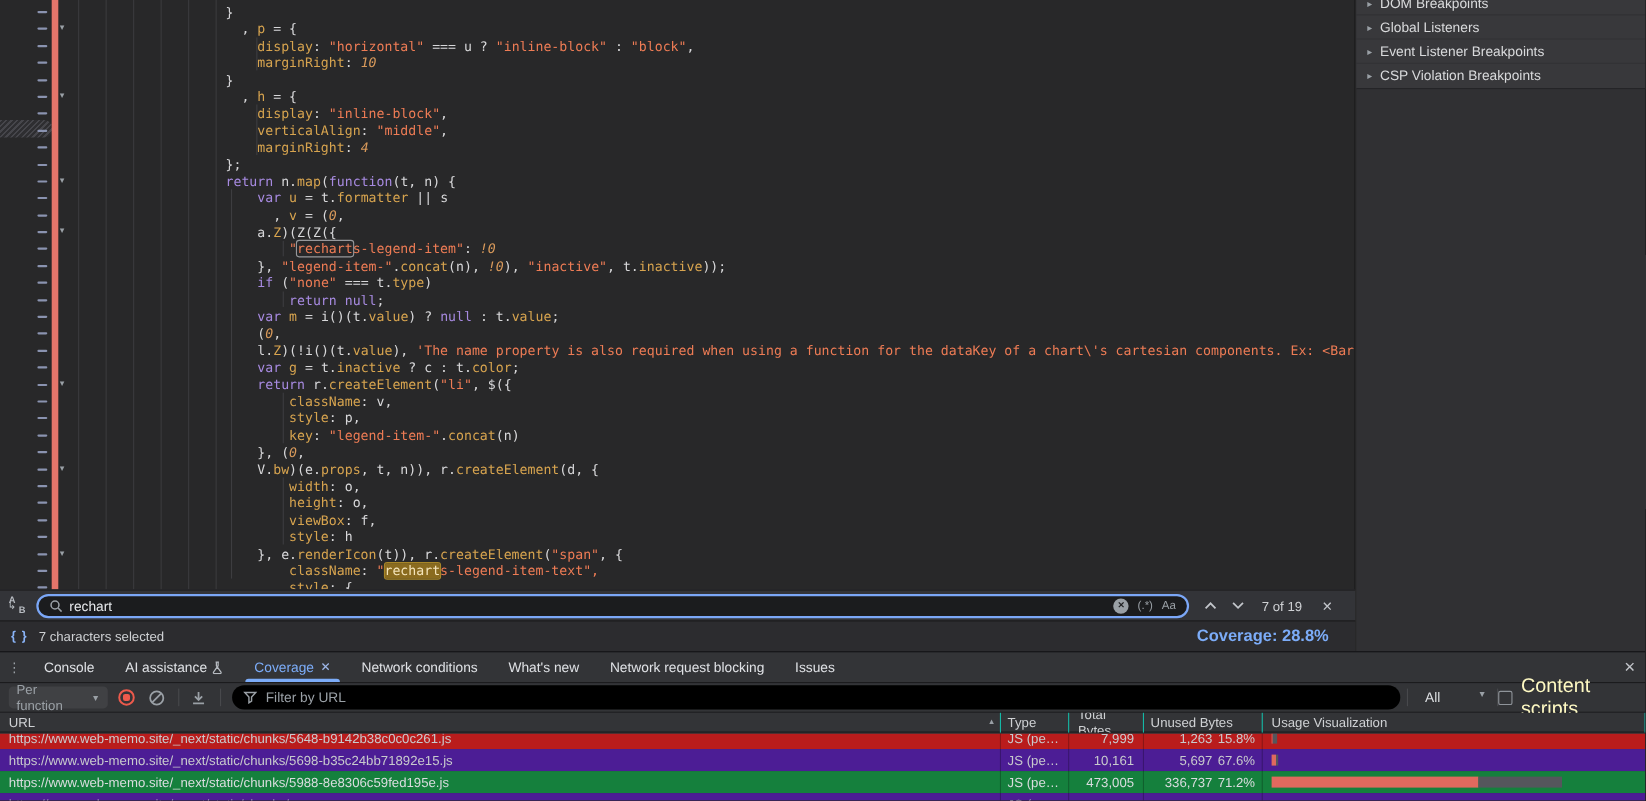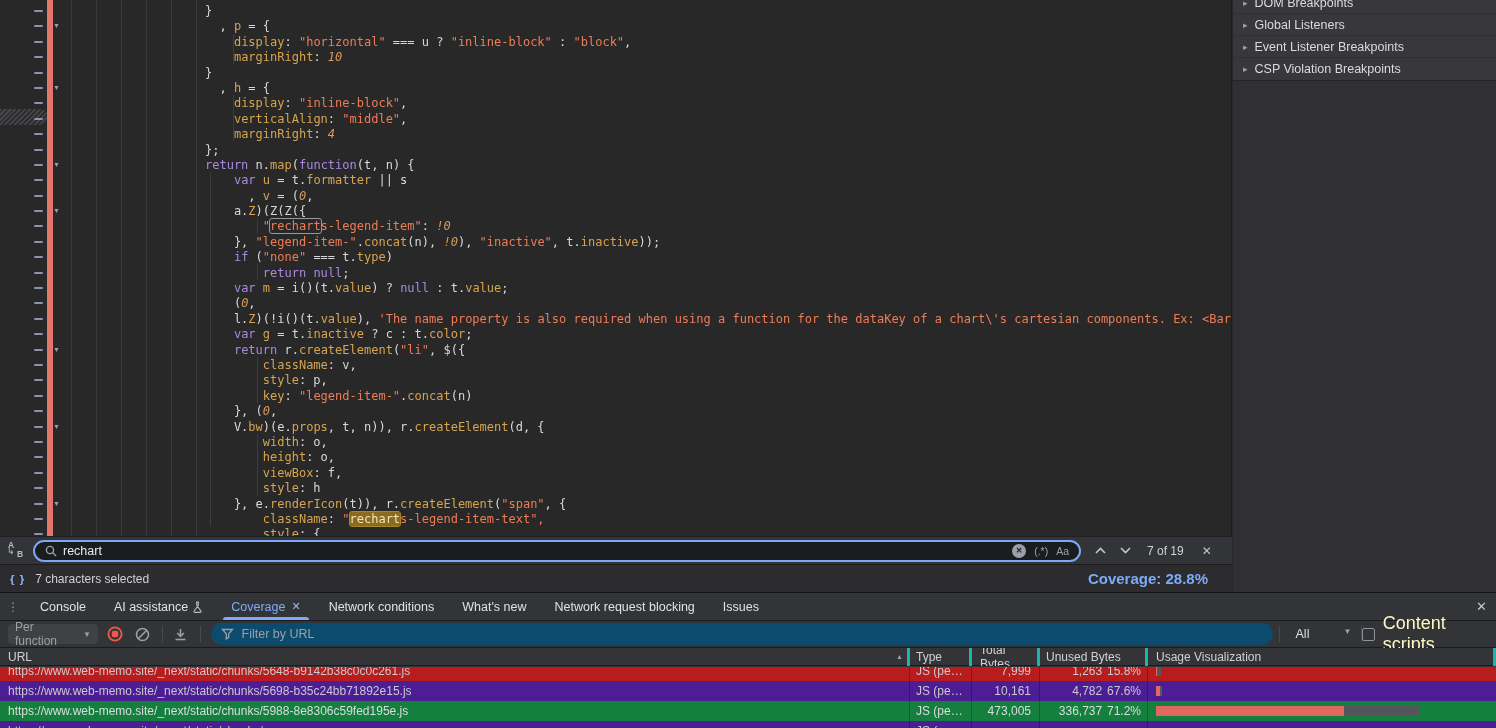--- a/index.html
+++ b/index.html
@@ -68,34 +68,34 @@
   .tab .tab-close{color:#9aa0a6;font-size:11px;}
   .tab.active .tab-close{color:#9fb8ea;}
   .flask{margin-left:-2px;}
   .drawer-close{position:absolute;right:9px;top:6px;color:#c3c6cb;font-size:13px;}
 
   .cov-toolbar{position:relative;height:27px;display:flex;align-items:center;border-bottom:1px solid #1b1b1d;}
   .scope-select{height:20px;margin-left:8px;padding:0 7px;border-radius:4px;background:#404144;color:#9aa0a6;font-size:12px;display:flex;align-items:center;gap:8px;}
   .scope-select .dd{font-size:8px;}
   .tb-icon{width:20px;height:20px;display:flex;align-items:center;justify-content:center;margin-left:8px;color:#9aa0a6;}
   .tb-sep{width:1px;height:16px;background:#48494c;margin-left:10px;}
-  .filter-pill{height:22px;flex:0 0 auto;width:1062px;margin-left:10px;border-radius:12px;background:#0c4a6e;display:flex;align-items:center;padding:0 10px;color:#9aa0a6;font-size:12.5px;gap:8px;}
+  .filter-pill{height:22px;flex:0 0 auto;width:1062px;margin-left:10px;border-radius:12px;background:#000000;display:flex;align-items:center;padding:0 10px;color:#9aa0a6;font-size:12.5px;gap:8px;}
   .type-filter{display:flex;align-items:flex-start;gap:34px;margin-left:16px;color:#dcdee1;font-size:12.5px;}
   .type-filter .dd{color:#9aa0a6;font-size:8px;}
   .cs-group{display:flex;align-items:center;gap:8px;color:#fef9c3;font-size:18px;}
   .checkbox{width:13px;height:13px;border:1.5px solid #8f949a;border-radius:2px;background:transparent;}
 
   .cov-table{position:absolute;left:0;top:55px;width:1496px;bottom:0;font-size:12px;}
   .thead{display:flex;height:18px;align-items:center;background:#333437;border-bottom:1px solid #1b1b1d;color:#cfd1d4;}
   .tbody{position:absolute;left:0;top:19px;bottom:0;width:1496px;overflow:hidden;}
   .trow{display:flex;height:20px;align-items:center;color:#c8cacd;}
   .trow.odd{background:#b91c1c;} .trow.even{background:#4c1d95;}
   .trow.selected{background:#15803d;color:#dadcdf;align-items:flex-end;}
   .c{height:100%;display:flex;align-items:center;overflow:hidden;border-right:1px solid rgba(0,0,0,0.25);}
-  .thead .c{border-right:3px solid #14b8a6;height:18px;}
+  .thead .c{border-right:1px solid #14b8a6;height:18px;}
   .c-url{width:910px;padding:0 4px 0 8px;}
   .c-url .sort{margin-left:auto;font-size:7px;color:#9aa0a6;}
   .c-type{width:62px;padding:0 6px;white-space:nowrap;}
   .c-total{width:68px;padding:0 8px;justify-content:flex-end;}
   .c-unused{width:108px;padding:0 6px;}
   .c-unused .bytes{width:58px;text-align:right;}
   .c-unused .pct{width:40px;text-align:right;}
   .c-usage{flex:1;padding:0 0 0 8px;border-right:none;}
   .thead .c-total{justify-content:flex-start;}
   .url-text{white-space:nowrap;overflow:hidden;}
@@ -452,21 +452,21 @@
               </div>
             </div>
           </div>
           <div class="trow even">
             <div class="c c-url">
               <span class="url-text">https://www.web-memo.site/_next/static/chunks/5698-b35c24bb71892e15.js</span>
             </div>
             <div class="c c-type">JS (pe…</div>
             <div class="c c-total">10,161</div>
             <div class="c c-unused">
-              <span class="bytes">4,782</span>
+              <span class="bytes">5,697</span>
               <span class="pct">67.6%</span>
             </div>
             <div class="c c-usage">
               <div class="bar">
                 <span class="un" style="width: 4px;"></span>
                 <span class="us" style="width: 2px;"></span>
               </div>
             </div>
           </div>
           <div class="trow odd selected">

